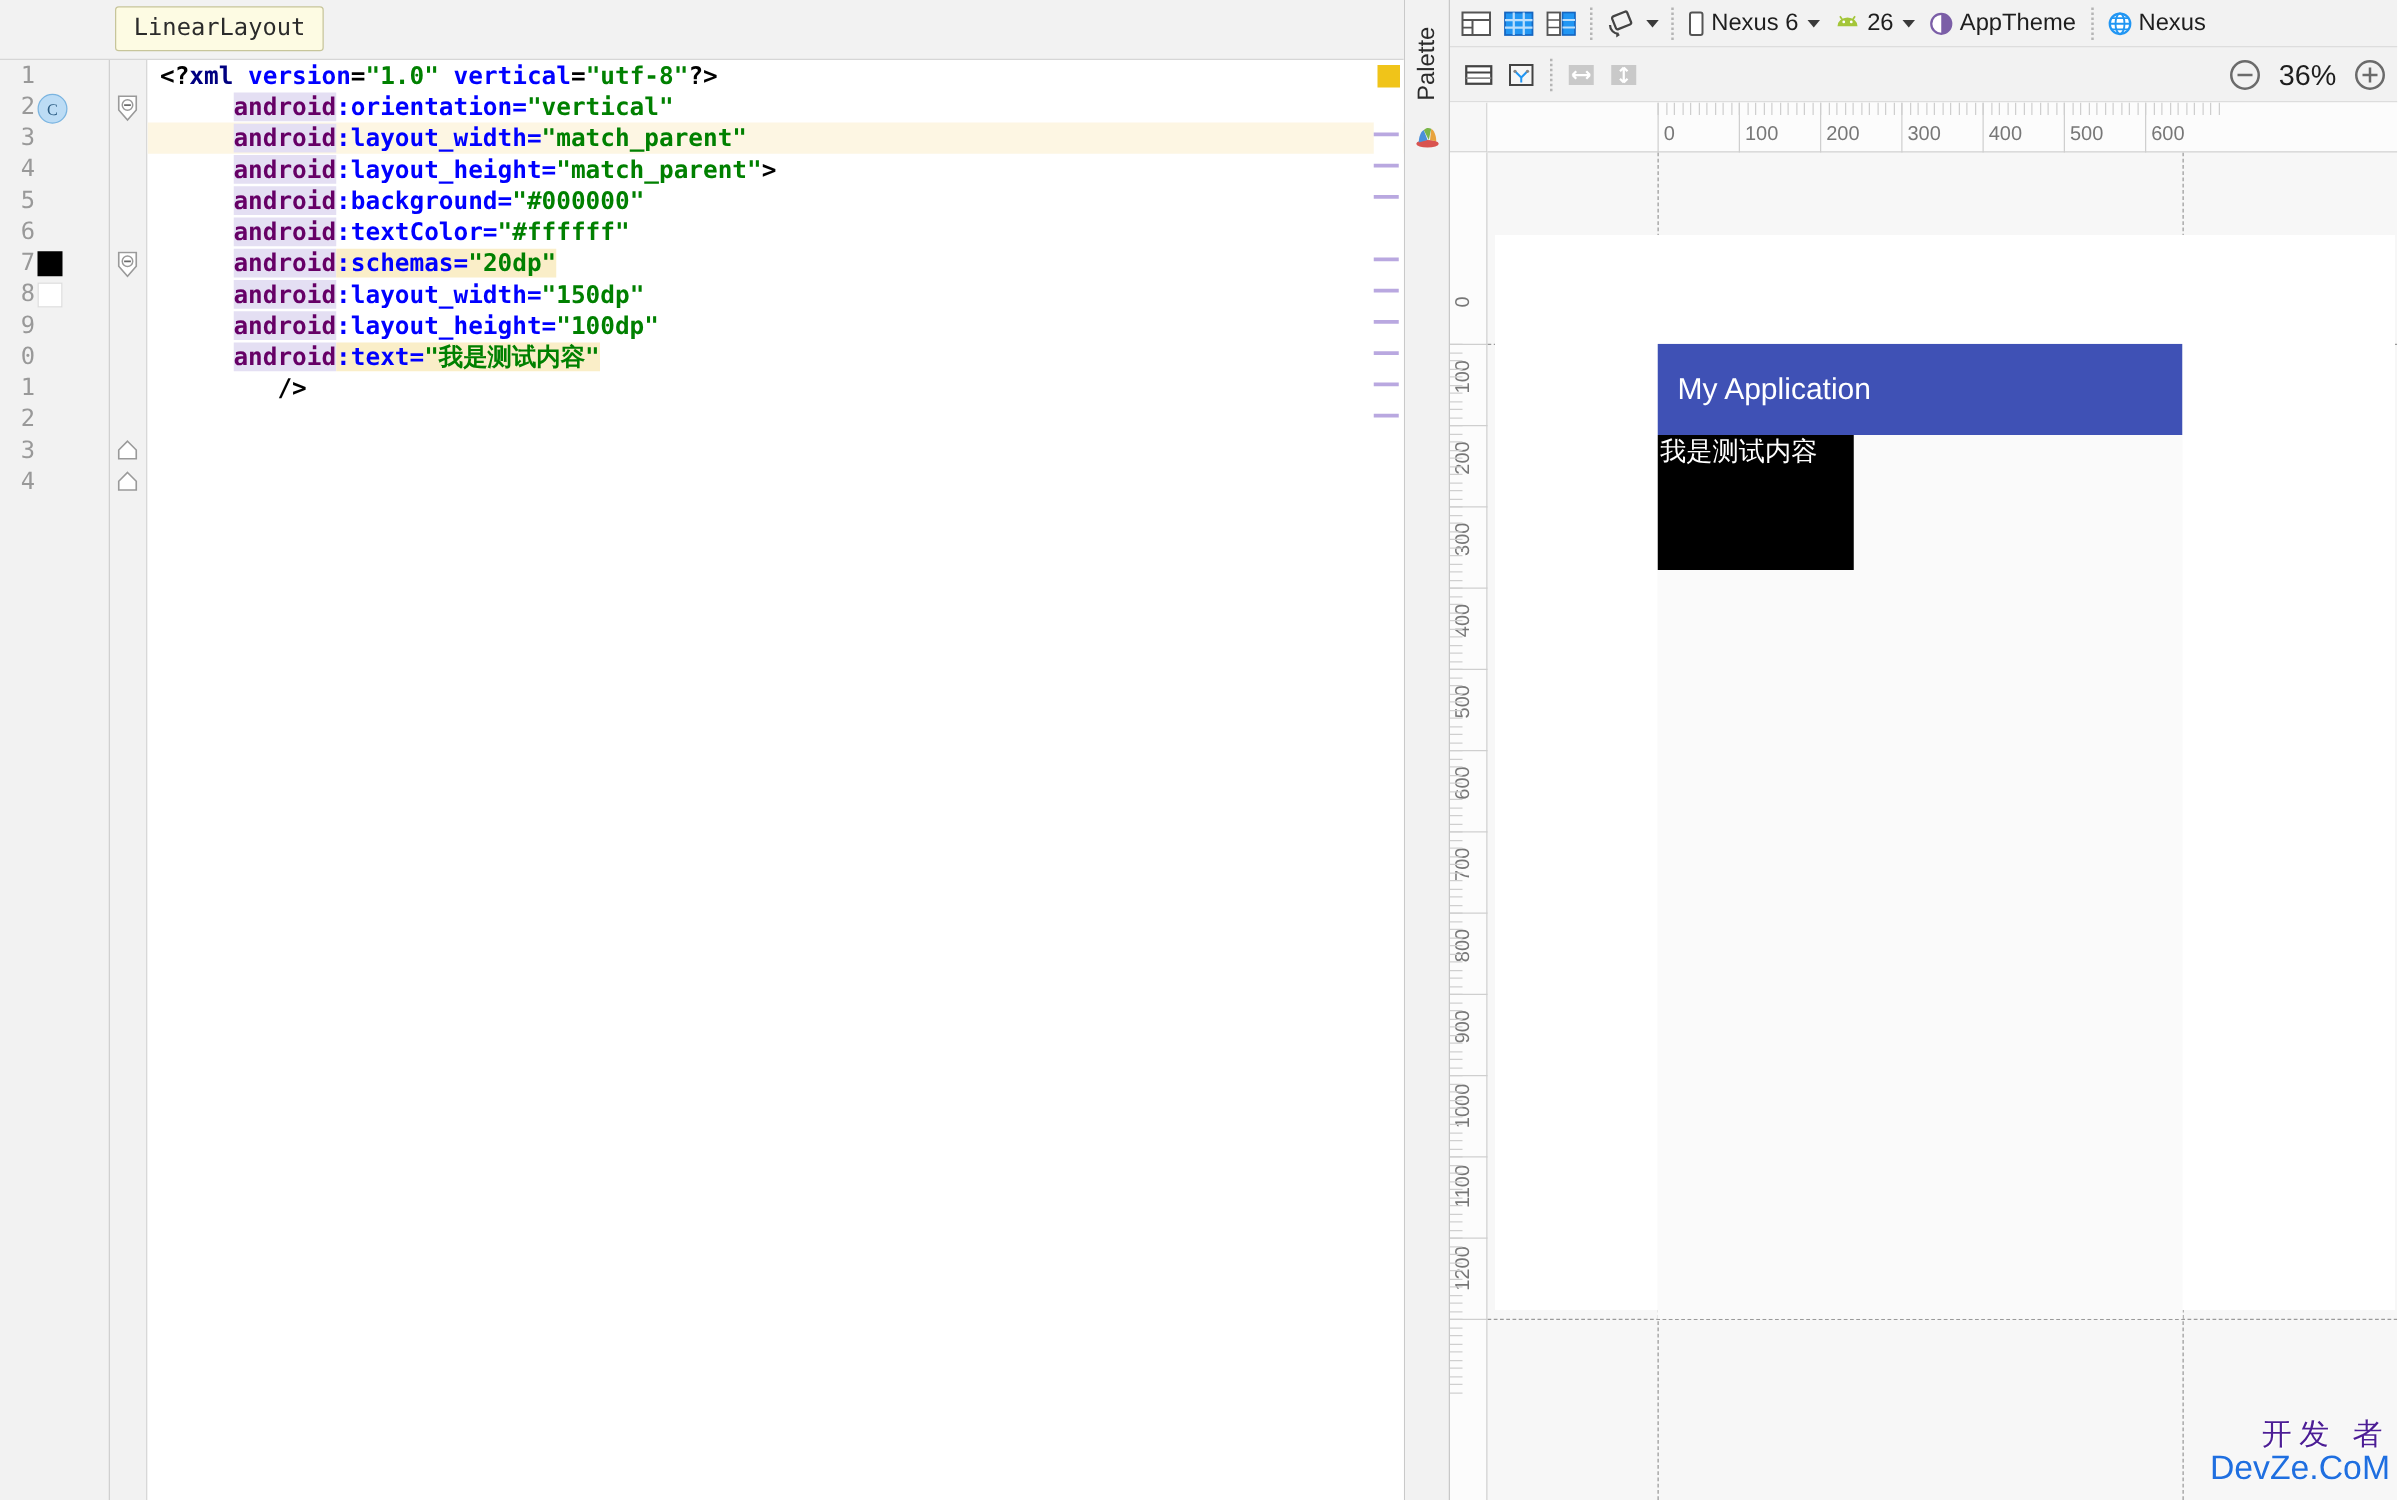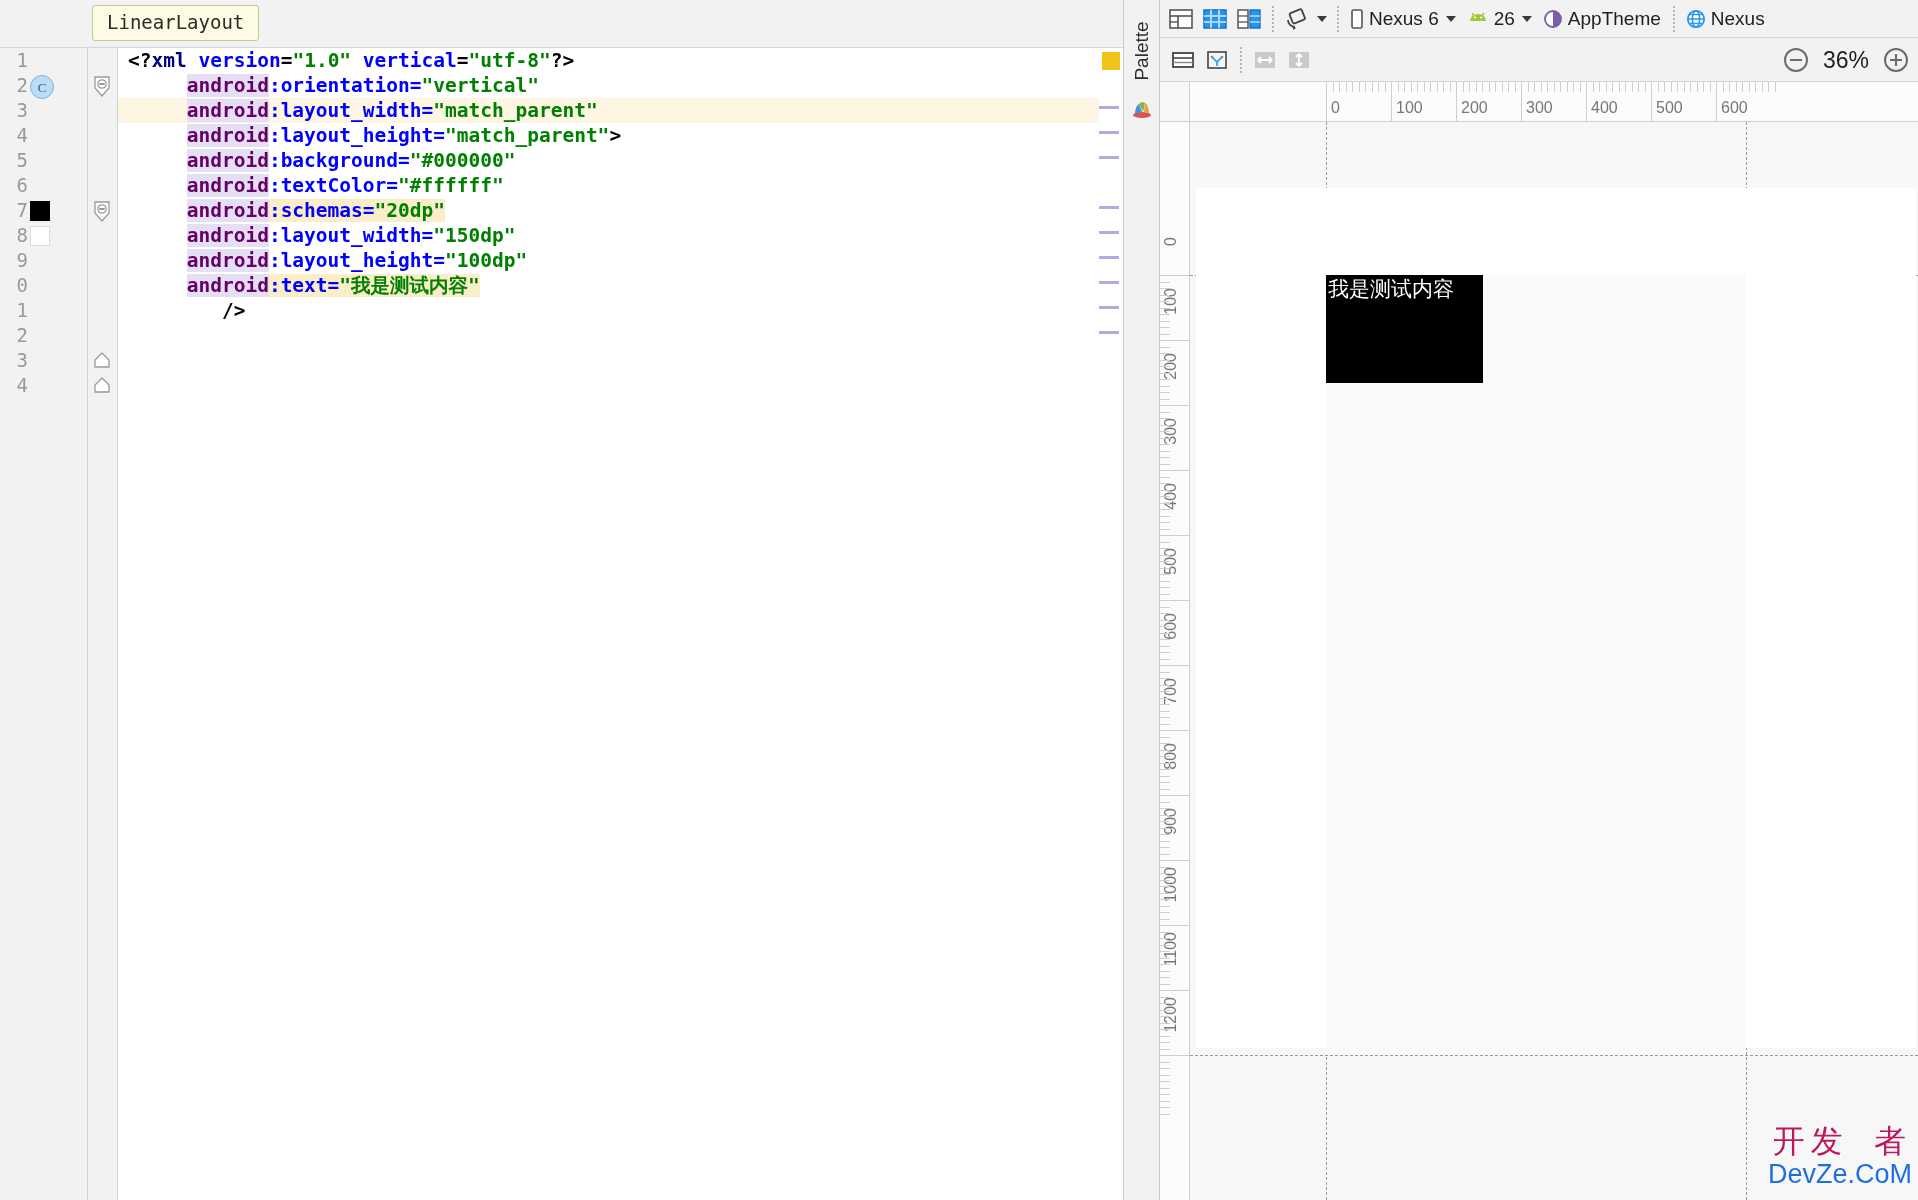--- a/index.html
+++ b/index.html
@@ -310,28 +310,27 @@
     line-height: 1.35;
   }
 
   .watermark {
     position: absolute;
     right: 6px; bottom: 10px;
     text-align: right;
     pointer-events: none;
   }
   .wm-cn {
-    font-size: 32px;
-    color: #be185d;
+    font-size: 24px;
+    color: #4c1d95;
     letter-spacing: 6px;
     -webkit-text-stroke: 0px;
     text-shadow: 0 0 1px #ffffff, 1px 1px 0 #ffffff;
     font-weight: 300;
     line-height: 1;
-    font-family: Liberation Mono, monospace;
   }
   .wm-en {
     font-size: 27px;
     color: #1f6fe0;
     line-height: 1.1;
     text-shadow: 0 0 1px #ffffff;
   }
 </style>
 </head>
 <body>
@@ -822,20 +821,23 @@
         <div class="device-guide-v" style="left:136px"></div>
         <div class="device-guide-v" style="left:556px"></div>
         <div class="device-guide-h" style="top:153px"></div>
         <div class="device-guide-h" style="top:933px"></div>
 
         <div style="position:absolute; left:6px; top:66px; width:720px; height:860px; background:#ffffff;"></div>
 
         <div class="device" style="left:136px; top:153px; width:420px; height:780px;">
 
 
+          <div class="action-bar">
+            <span class="app-title">My Application</span>
+          </div>
 
           <div class="content-area">
             <div class="tv-box">我是测试内容</div>
 
           </div>
         </div>
       </div>
 
       <div class="watermark">
         <div class="wm-cn">开发 者</div>

